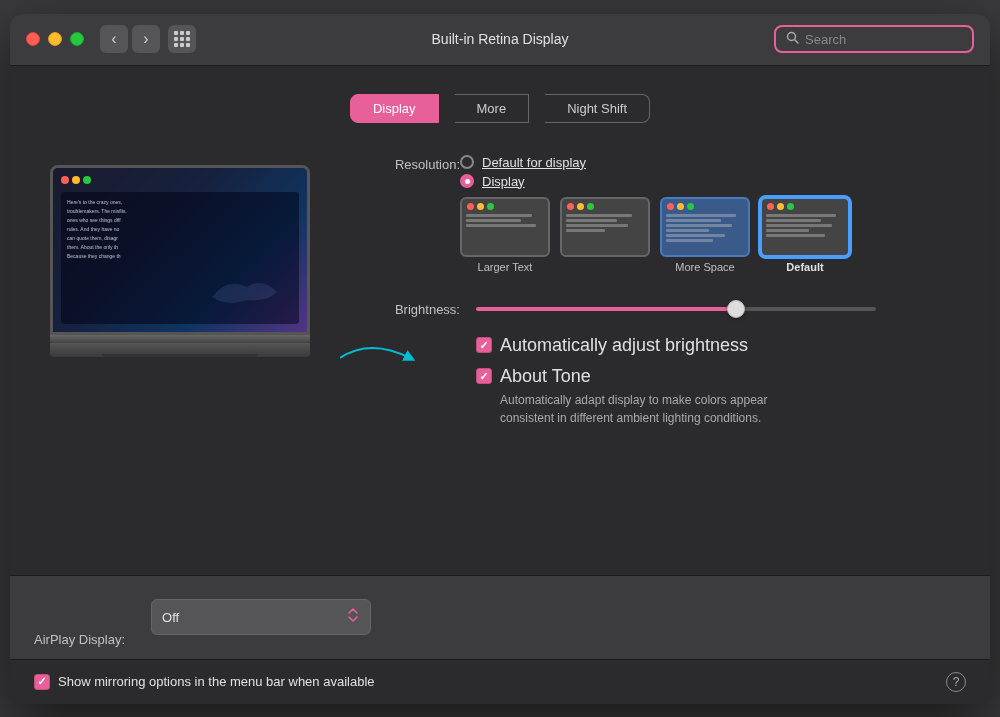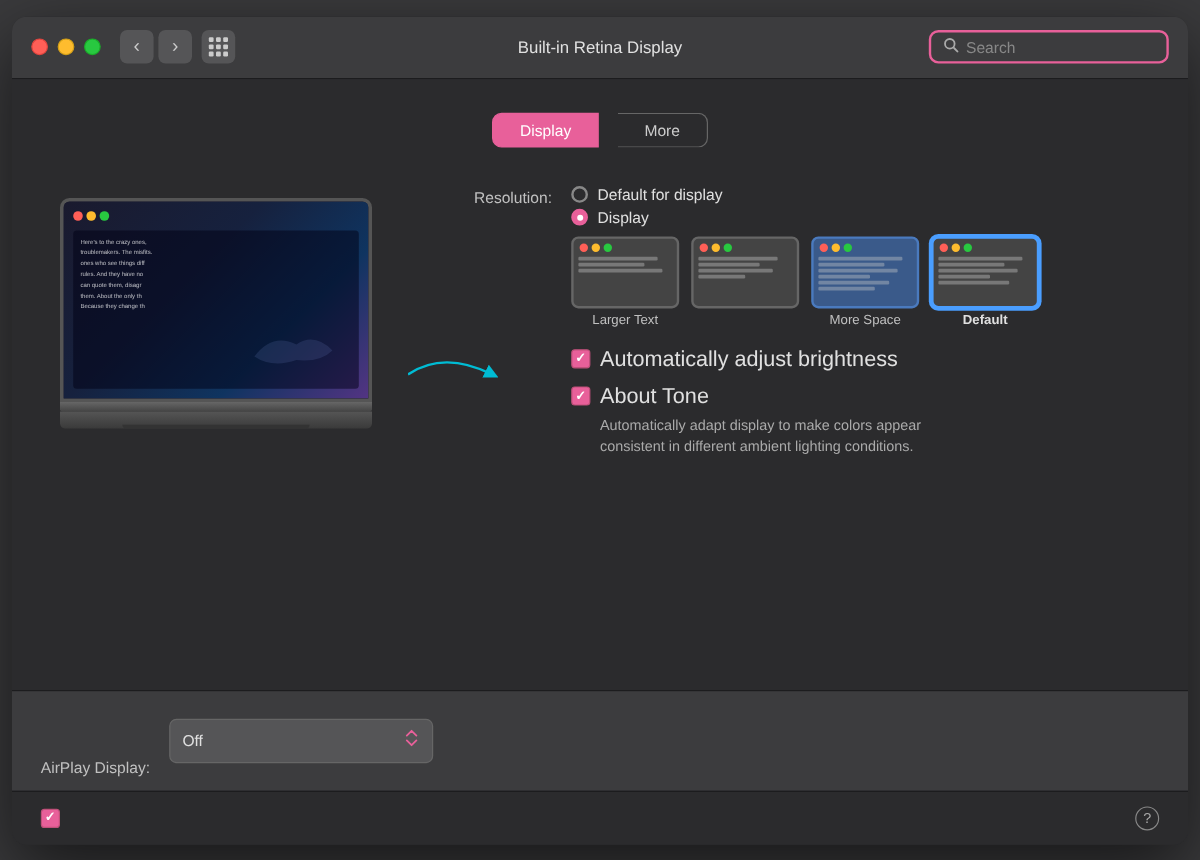--- a/index.html
+++ b/index.html
@@ -245,21 +245,21 @@
       flex: 1;
       display: flex;
       flex-direction: column;
       gap: 16px;
     }
 
     
     .setting-row {
       display: flex;
       align-items: flex-start;
-      gap: 16px;
+      gap: 0;
     }
 
     .setting-label {
       width: 100px;
       text-align: right;
       color: #c0c0c0;
       font-size: 13px;
       padding-top: 2px;
       flex-shrink: 0;
     }
@@ -297,20 +297,21 @@
       content: '';
       width: 5px;
       height: 5px;
       border-radius: 50%;
       background: white;
     }
 
     .radio-label {
       color: #e0e0e0;
       font-size: 13px;
+      text-decoration: underline;
     }
 
     
     .scaled-thumbnails {
       display: flex;
       gap: 10px;
       margin-top: 4px;
     }
 
     .thumb {
@@ -472,20 +473,21 @@
       padding: 6px 10px;
       background: #555557;
       border: 1px solid #666;
       border-radius: 6px;
       color: #e0e0e0;
       font-size: 13px;
       display: flex;
       align-items: center;
       justify-content: space-between;
       cursor: pointer;
+      margin-left: 10px;
     }
 
     .select-arrow {
       color: #e8609a;
       font-size: 16px;
     }
 
     .mirroring-row {
       display: flex;
       align-items: center;
@@ -557,20 +559,23 @@
       <input type="text" placeholder="Search" style="">
     </div>
   </div>
 
   <div class="tabs-row">
     <div class="tab active">
       <span>Display</span>
     </div>
     <div class="tab">
       <span>More</span>
+    </div>
+    <div class="tab">
+      <span>Night Shift</span>
     </div>
   </div>
 
   <div class="content">
 
     <div class="macbook-panel">
       <div class="macbook-wrapper">
         <div class="macbook-screen">
           <div class="macbook-screen-content">
 
@@ -686,20 +691,28 @@
                   <div class="thumb-text-line" style="width:75%;"></div>
                 </div>
               </div>
               <span class="thumb-label bold">Default</span>
             </div>
 
           </div>
         </div>
       </div>
 
+      <div class="setting-row brightness-row" style="margin-top: 10px;">
+        <div class="setting-label">Brightness:</div>
+        <div class="slider-container">
+          <div class="slider-track">
+            <div class="slider-thumb"></div>
+          </div>
+        </div>
+      </div>
 
       <div style="display:flex; flex-direction:column; gap:10px; padding-left: 116px; position:relative;">
 
         <svg style="position:absolute; left:-20px; top:8px; pointer-events:none;" width="80" height="30" viewBox="0 0 80 30">
           <defs>
             <marker id="arrowhead" markerWidth="6" markerHeight="6" refX="3" refY="3" orient="auto">
               <polygon points="0 0, 6 3, 0 6" fill="#00bcd4"></polygon>
             </marker>
           </defs>
           <path d="M 0 15 Q 30 -5 70 15" stroke="#00bcd4" stroke-width="2" fill="none" marker-end="url(#arrowhead)"></path>
@@ -737,18 +750,19 @@
           <path d="M3 11 L7 15 L11 11" stroke="#e8609a" stroke-width="1.5" stroke-linecap="round" stroke-linejoin="round" fill="none"></path>
         </svg>
       </span>
     </div>
   </div>
 
   <div class="mirroring-row">
     <div class="checkbox-box">
       <span class="checkmark">✓</span>
     </div>
+    <span style="color:#e0e0e0; font-size:13px;">Show mirroring options in the menu bar when available</span>
     <div class="help-btn">
       <span>?</span>
     </div>
   </div>
 
 </div>
 
 </body></html>

